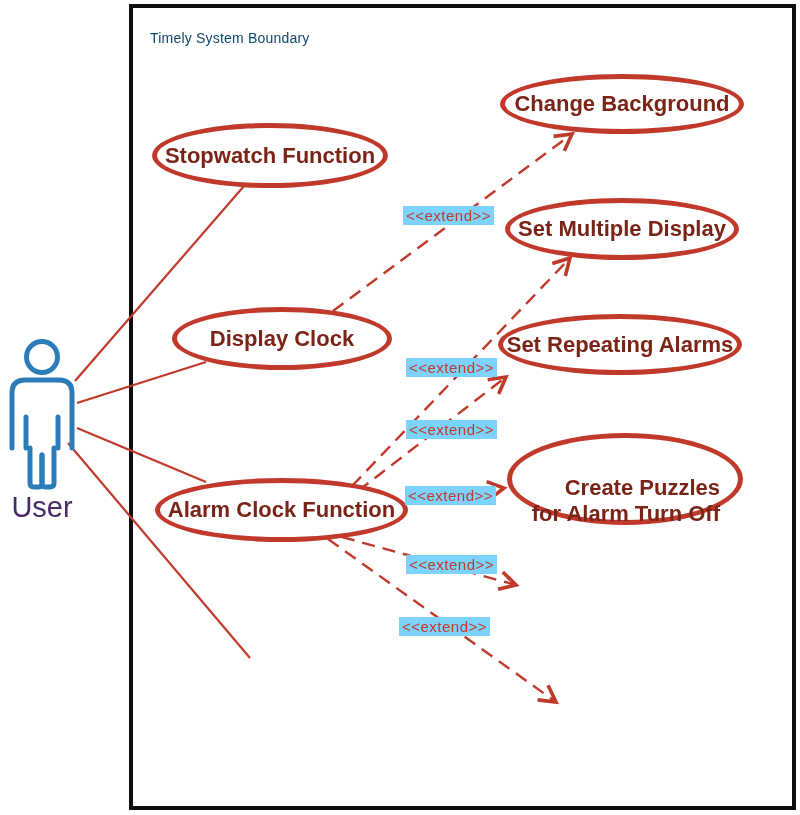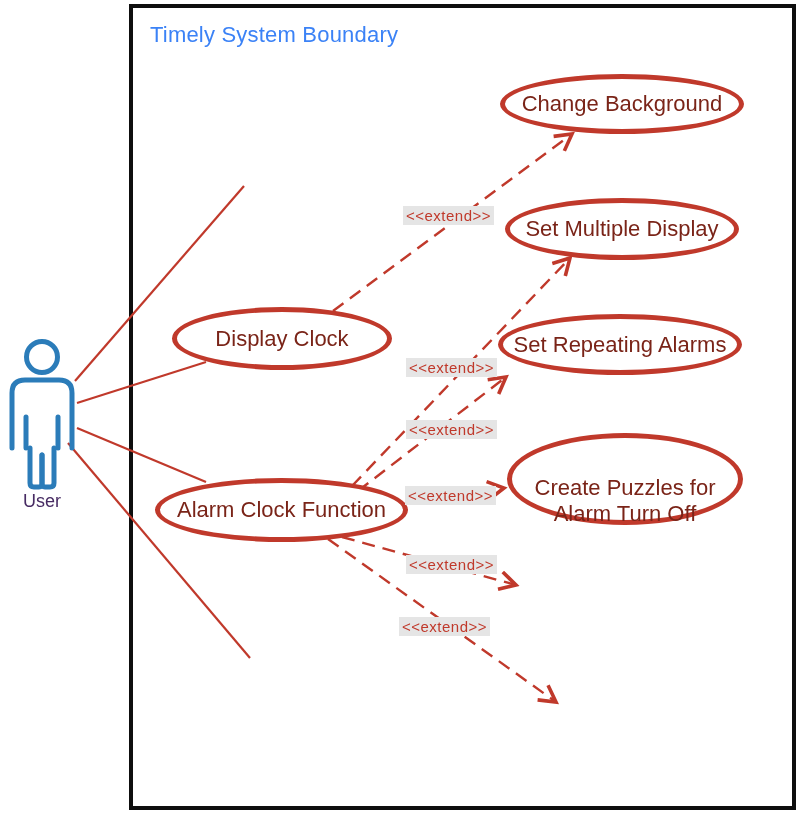--- a/index.html
+++ b/index.html
@@ -5,59 +5,59 @@
   html,body{margin:0;padding:0;background:#ffffff;}
   .canvas{
     position:relative;width:800px;height:815px;background:#ffffff;
     font-family:"Liberation Sans", sans-serif;overflow:hidden;
   }
   .boundary{
     position:absolute;left:129px;top:4px;width:667px;height:806px;
     border:4px solid #0e0e0e;box-sizing:border-box;background:transparent;
   }
   .title{
-    position:absolute;left:150px;top:22px;font-size:22px;color:#3b82f6;
+    position:absolute;left:150px;top:30px;font-size:14px;color:#0c4a6e;
     letter-spacing:.2px;white-space:nowrap;
   }
   .wires{position:absolute;left:0;top:0;width:800px;height:815px;pointer-events:none;}
   .assoc{stroke:#c0392b;stroke-width:2.2;fill:none;}
   .ext{stroke:#c0392b;stroke-width:2.4;fill:none;stroke-dasharray:13 8;}
   .actor{stroke:#2b7cb9;stroke-width:5;fill:none;stroke-linecap:round;stroke-linejoin:round;}
   .uc{
     position:absolute;border:5px solid #c0392b;border-radius:50%;
     box-sizing:border-box;display:flex;align-items:center;justify-content:center;
-    color:#7a2418;font-size:22px;background:#ffffff;text-align:center;line-height:1.18;
+    color:#7a2418;font-size:22px;background:#ffffff;text-align:right;line-height:1.18;font-weight:bold;
   }
   .uc span{white-space:nowrap;}
   .uc.wrap span{white-space:normal;display:block;margin-top:43px;}
   .uc-stopwatch{left:152px;top:123px;width:236px;height:65px;}
   .uc-change-background{left:500px;top:74px;width:244px;height:60px;}
   .uc-set-multiple{left:505px;top:198px;width:234px;height:62px;}
   .uc-display-clock{left:172px;top:307px;width:220px;height:63px;}
   .uc-set-repeating{left:498px;top:314px;width:244px;height:61px;}
   .uc-create-puzzles{left:507px;top:433px;width:236px;height:92px;}
   .uc-create-puzzles span{width:190px;}
   .uc-alarm-clock{left:155px;top:478px;width:253px;height:64px;}
   .uc-change-sound{left:497px;top:586px;width:252px;height:64px;}
   .uc-timer{left:163px;top:658px;width:224px;height:62px;}
   .uc-sync{left:493px;top:706px;width:262px;height:85px;}
   .uc-sync span{width:200px;}
   .xl{
     position:absolute;color:#c0392b;font-size:15px;letter-spacing:.5px;
-    background:#e5e5e5;padding:1px 3px;white-space:nowrap;
+    background:#7dd3fc;padding:1px 3px;white-space:nowrap;
   }
   .xl1{left:403px;top:206px;}
   .xl2{left:406px;top:358px;}
   .xl3{left:406px;top:420px;}
   .xl4{left:405px;top:486px;}
   .xl5{left:406px;top:555px;}
   .xl6{left:399px;top:617px;}
   .user-label{
     position:absolute;left:6px;top:491px;width:72px;text-align:center;
-    color:#472b63;font-size:18px;
+    color:#472b63;font-size:29px;
   }
 </style>
 </head>
 <body>
 
 <div class="canvas">
 
   <div class="boundary"></div>
   <div class="title">Timely System Boundary</div>
 
@@ -85,20 +85,23 @@
       <path d="M 10 115 V 60 Q 10 47 23 47 H 57 Q 70 47 70 60 V 115"></path>
       <path d="M 24 84 V 115"></path>
       <path d="M 56 84 V 115"></path>
       <path d="M 28 115 V 150 Q 28 154 32 154 H 37 Q 40 154 40 150 V 122"></path>
       <path d="M 52 115 V 150 Q 52 154 48 154 H 43 Q 40 154 40 150 V 122"></path>
     </g>
   </svg>
 
   <div class="user-label">User</div>
 
+  <div class="uc uc-stopwatch">
+    <span>Stopwatch Function</span>
+  </div>
   <div class="uc uc-change-background">
     <span>Change Background</span>
   </div>
   <div class="uc uc-set-multiple">
     <span>Set Multiple Display</span>
   </div>
   <div class="uc uc-display-clock">
     <span>Display Clock</span>
   </div>
   <div class="uc uc-set-repeating">

